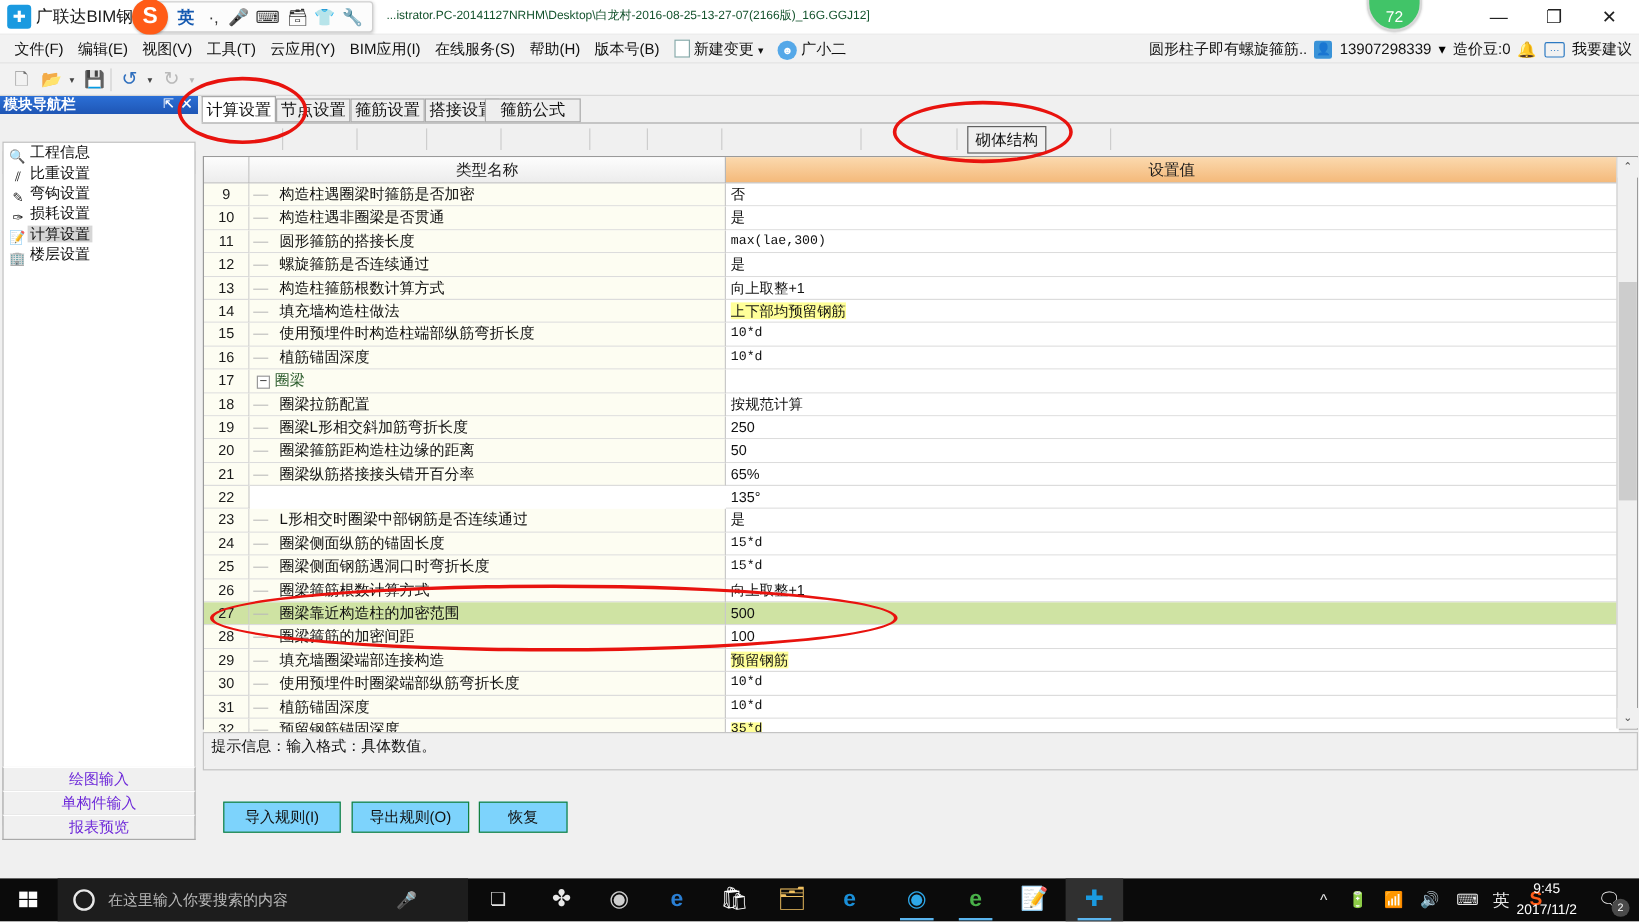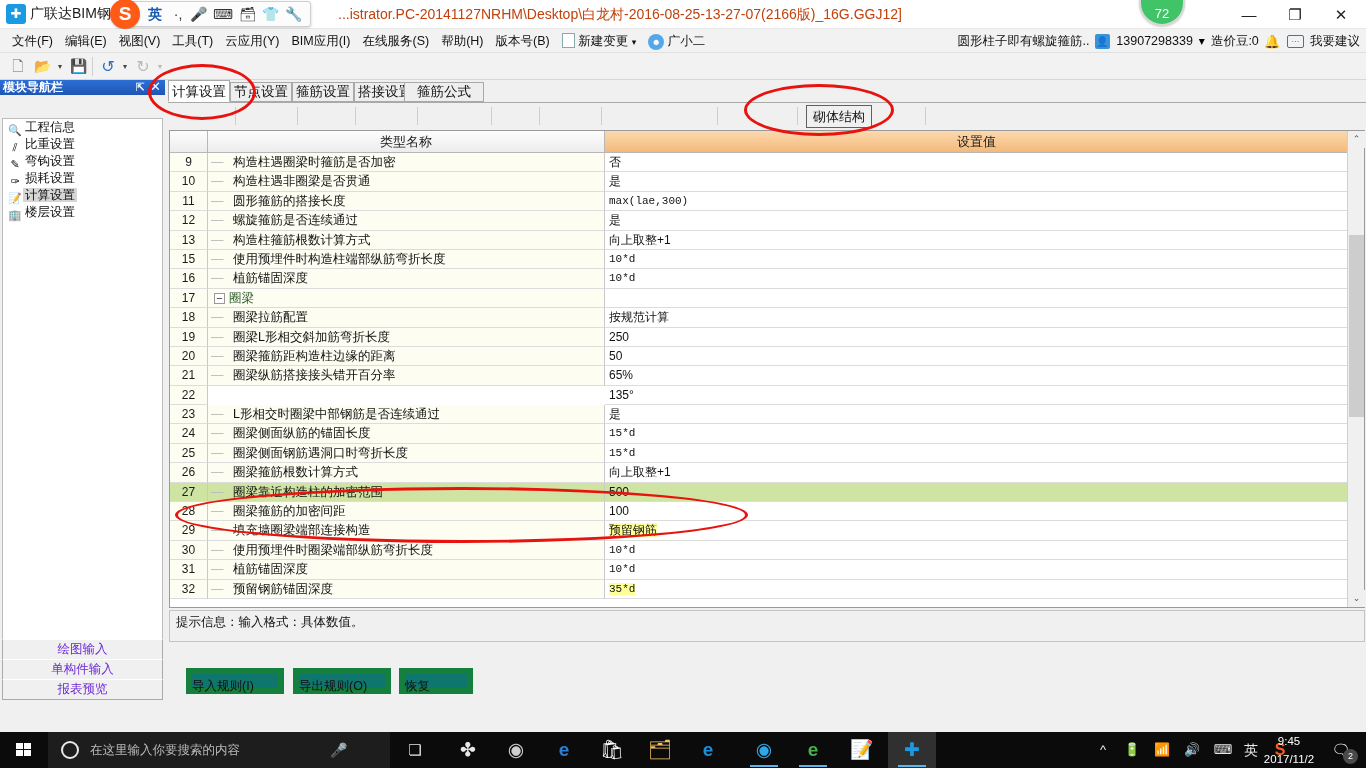--- a/index.html
+++ b/index.html
@@ -27,21 +27,21 @@
     position: absolute; left: 6px; top: 4px; width: 20px; height: 20px;
     background: #1a9ae0; border-radius: 3px;
     color: #fff; font-size: 13px; line-height: 20px; text-align: center;
   }
   .tb-title {
     position: absolute; left: 30px; top: 5px;
     font-size: 14px; color: #1a1a1a; white-space: nowrap;
   }
   .tb-path {
     position: absolute; left: 322px; top: 6px;
-    font-size: 14px; color: #c2410c; white-space: nowrap; margin-left: 16px;
+    font-size: 10px; color: #14532d; white-space: nowrap;
   }
   .tb-badge {
     position: absolute; left: 1139px; top: -6px; width: 46px; height: 32px;
     background: #41c468; border: 2px solid #d8d8d8;
     border-radius: 0 0 24px 24px;
     color: #fff; font-size: 13px; text-align: center; line-height: 36px;
     box-shadow: 0 1px 2px rgba(0,0,0,.2);
   }
   .wbtn {
     position: absolute; top: 0; width: 46px; height: 29px;
@@ -256,22 +256,22 @@
 
   
   .hintbox {
     position: absolute; left: 169px; top: 610px; width: 1196px; height: 32px;
     background: #f0f0f0; border: 1px solid #c4c4c4;
     font-size: 12.5px; color: #111; padding: 3px 6px;
   }
   .footerbtns { position: absolute; left: 169px; top: 668px; width: 1196px; height: 30px; }
   .fbtn {
     position: absolute; top: 0; height: 26px;
-    background: #0f766e; border: 6px solid #15803d;
-    font-size: 12.5px; line-height: 24px; color: #111;
+    background: #7dd3fc; border: 1px solid #15803d;
+    font-size: 12.5px; line-height: 24px; text-align: center; color: #111;
     cursor: default;
   }
 
   
   .annot { position: absolute; border: 3px solid #e8130e; border-radius: 50%; pointer-events: none; }
   .an1 { left: 148px; top: 64px; width: 108px; height: 56px; }
   .an2 { left: 744px; top: 84px; width: 150px; height: 52px; }
   .an3 { left: 175px; top: 487px; width: 573px; height: 56px; }
 
   
@@ -510,20 +510,25 @@
           <div class="cellnum">12</div>
           <div class="cellname"><span class="tree-dash">—</span><span>螺旋箍筋是否连续通过</span></div>
           <div class="cellval">是</div>
         </div>
         <div class="trow">
           <div class="cellnum">13</div>
           <div class="cellname"><span class="tree-dash">—</span><span>构造柱箍筋根数计算方式</span></div>
           <div class="cellval">向上取整+1</div>
         </div>
         <div class="trow">
+          <div class="cellnum">14</div>
+          <div class="cellname"><span class="tree-dash">—</span><span>填充墙构造柱做法</span></div>
+          <div class="cellval"><span class="hl-yellow">上下部均预留钢筋</span></div>
+        </div>
+        <div class="trow">
           <div class="cellnum">15</div>
           <div class="cellname"><span class="tree-dash">—</span><span>使用预埋件时构造柱端部纵筋弯折长度</span></div>
           <div class="cellval mono">10*d</div>
         </div>
         <div class="trow">
           <div class="cellnum">16</div>
           <div class="cellname"><span class="tree-dash">—</span><span>植筋锚固深度</span></div>
           <div class="cellval mono">10*d</div>
         </div>
         <div class="trow">

